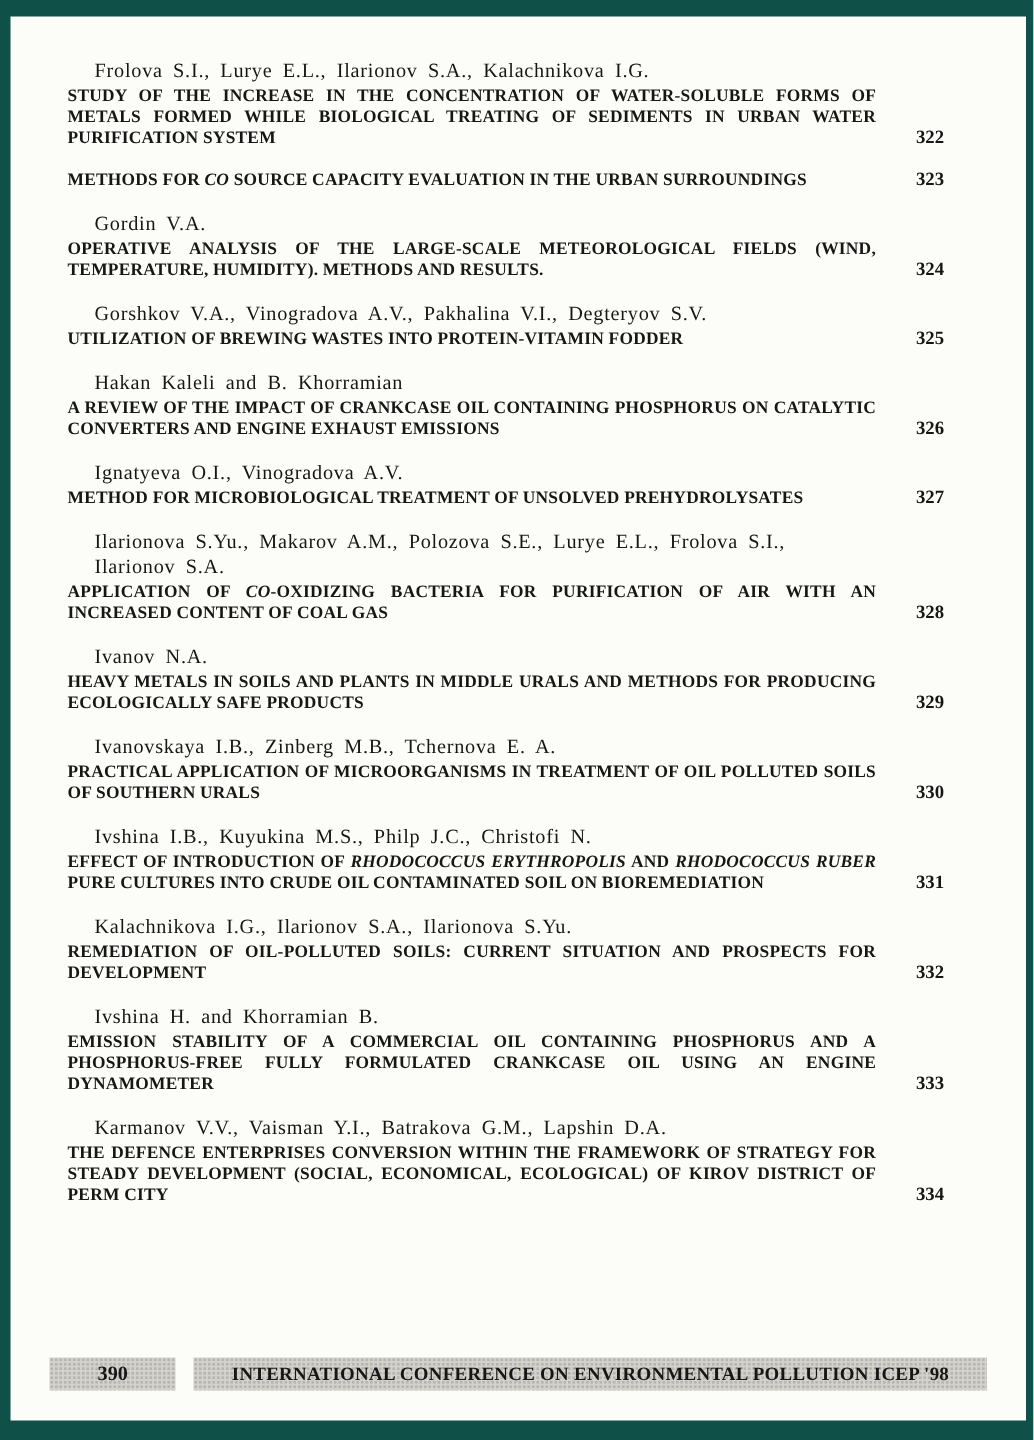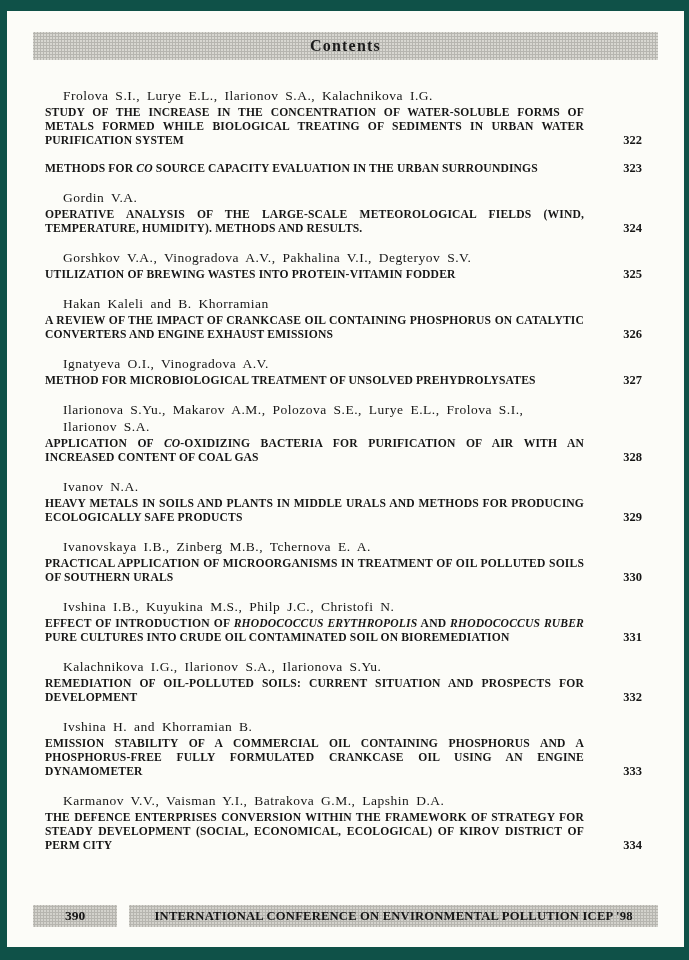--- a/index.html
+++ b/index.html
@@ -42,21 +42,21 @@
     margin-bottom:2px;
     margin-left:18px;
   }
   .etitle{
     font-weight:bold;font-size:11.6px;line-height:14px;
     letter-spacing:.15px;
     text-align:justify;
   }
   .etitle i{font-style:italic;}
   .page-num{
-    width:44px;text-align:right;
+    width:44px;text-align:center;
     font-weight:bold;font-size:12.5px;line-height:14px;
     padding-bottom:1px;flex:0 0 auto;font-family:Liberation Serif, serif;
   }
   .footer{
     margin:auto 26px 20px 26px;
     display:flex;align-items:stretch;gap:12px;
   }
   .folio-box{
     background-color:#d3d2cc;
     background-image:radial-gradient(rgba(95,95,88,.25) 1px, transparent 1.2px);
@@ -72,23 +72,20 @@
     font-weight:bold;font-size:12.6px;letter-spacing:.2px;
     padding:3px 6px;display:flex;align-items:center;justify-content:center;
     white-space:nowrap;
   }
 </style>
 </head>
 <body>
 
 <div class="scan-page">
 
-  <div class="contents-band">
-    <span class="title">Contents</span>
-  </div>
 
   <div class="toc-list">
       <div class="entry">
     <div class="entry-body">
       <div class="authors">Frolova S.I., Lurye E.L., Ilarionov S.A., Kalachnikova I.G.</div>
       <div class="etitle"><span>STUDY OF THE INCREASE IN THE CONCENTRATION OF WATER-SOLUBLE FORMS OF METALS FORMED WHILE BIOLOGICAL TREATING OF SEDIMENTS IN URBAN WATER PURIFICATION SYSTEM</span></div>
     </div>
     <div class="page-num">322</div>
   </div>
       <div class="entry">

